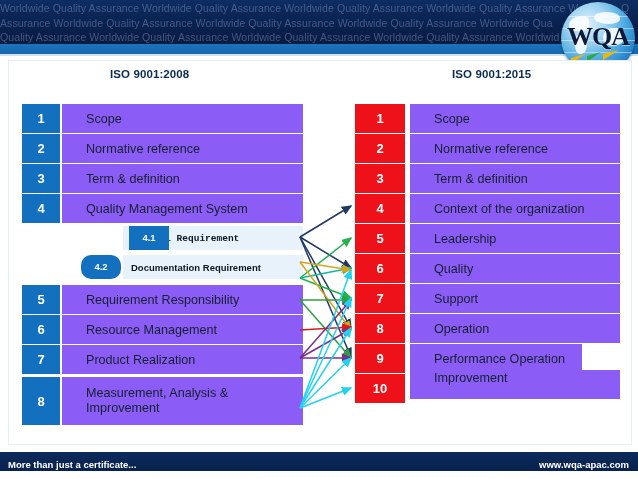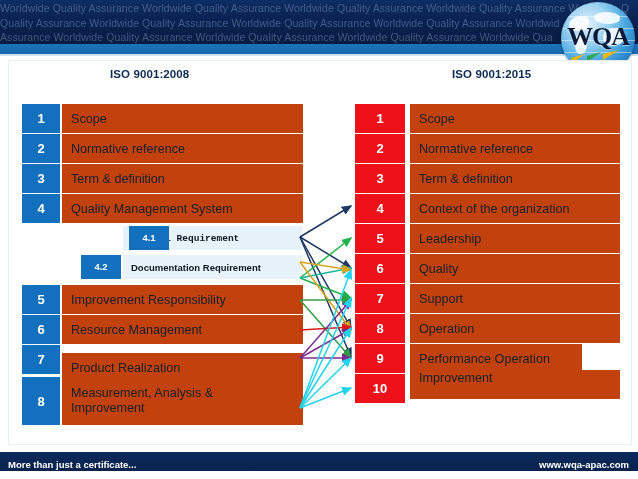--- a/index.html
+++ b/index.html
@@ -85,23 +85,23 @@
     position:absolute;left:0;top:0;
     display:flex;align-items:center;justify-content:center;
     color:#ffffff;font-size:13px;font-weight:bold;
     line-height:1;
   }
   .numbox.blue{background:#1270bf;}
   .numbox.red{background:#ee1119;}
   .rowlabel{
     position:absolute;
     display:flex;align-items:center;
-    background:#c2410c;
+    background:#8b5cf6;
     color:#15202e;font-size:12.6px;
-    padding-left:9px;
+    padding-left:24px;
     box-sizing:border-box;
   }
   .rowlabel.two-line{line-height:15px;}
   .rowlabel.top-align{align-items:flex-start;padding-top:1px;}
 
   
   .subbox{
     position:absolute;
     display:flex;align-items:center;justify-content:center;
     background:#1270bf;color:#ffffff;
@@ -134,22 +134,22 @@
     position:absolute;right:9px;top:7px;
     color:#ffffff;font-size:9.5px;font-weight:bold;
   }
 </style>
 </head>
 <body>
 
 <div class="header">
   <div class="wm">
     <div>Worldwide Quality Assurance  Worldwide Quality Assurance Worldwide Quality Assurance Worldwide Quality Assurance Worldwide Q</div>
+    <div>Assurance Worldwide Quality Assurance  Worldwide Quality Assurance Worldwide Quality Assurance Worldwide Qua</div>
     <div>Quality Assurance  Worldwide Quality Assurance Worldwide Quality Assurance Worldwide Quality Assurance  Worldwid</div>
-    <div>Assurance Worldwide Quality Assurance  Worldwide Quality Assurance Worldwide Quality Assurance Worldwide Qua</div>
   </div>
 </div>
 <div class="blue-strip"></div>
 <div class="thin-line"></div>
 
 <div class="logo">
   <div class="lat" style="top:14px"></div>
   <div class="lat" style="top:26px"></div>
   <div class="lat" style="top:38px"></div>
   <div class="lat" style="top:50px"></div>
@@ -189,33 +189,33 @@
   <div class="rowlabel" style="left:40px;top:0;width:241px;height:29px;">Quality Management System</div>
   <div class="numbox blue" style="width:38px;height:29px;">4</div>
 </div>
 
 <div class="row" style="left:81px;top:226px;width:222px;height:24px;">
   <div class="sublabel" style="left:42px;top:0;width:180px;height:24px;font-family:Liberation Mono, monospace;">General Requirement</div>
   <div class="subbox" style="left:0;top:0;width:40px;height:24px;margin-left:48px;">4.1</div>
 </div>
 <div class="row" style="left:81px;top:255px;width:222px;height:24px;">
   <div class="sublabel" style="left:42px;top:0;width:180px;height:24px;">Documentation Requirement</div>
-  <div class="subbox" style="left:0;top:0;width:40px;height:24px;">4.2</div>
+  <div class="subbox" style="left:0;top:0;width:40px;height:24px;border-radius:10px;">4.2</div>
 </div>
 
 <div class="row" style="left:22px;top:285px;width:281px;height:29px;">
-  <div class="rowlabel" style="left:40px;top:0;width:241px;height:29px;">Improvement Responsibility</div>
+  <div class="rowlabel" style="left:40px;top:0;width:241px;height:29px;">Requirement Responsibility</div>
   <div class="numbox blue" style="width:38px;height:29px;">5</div>
 </div>
 <div class="row" style="left:22px;top:315px;width:281px;height:29px;">
   <div class="rowlabel" style="left:40px;top:0;width:241px;height:29px;">Resource Management</div>
   <div class="numbox blue" style="width:38px;height:29px;">6</div>
 </div>
 <div class="row" style="left:22px;top:345px;width:281px;height:29px;">
-  <div class="rowlabel" style="left:40px;top:8px;width:241px;height:29px;">Product Realization</div>
+  <div class="rowlabel" style="left:40px;top:0;width:241px;height:29px;">Product Realization</div>
   <div class="numbox blue" style="width:38px;height:29px;">7</div>
 </div>
 <div class="row" style="left:22px;top:377px;width:281px;height:48px;">
   <div class="rowlabel two-line" style="left:40px;top:0;width:241px;height:48px;padding-right:40px;">Measurement, Analysis &amp; Improvement</div>
   <div class="numbox blue" style="width:38px;height:48px;">8</div>
 </div>
 
 <div class="row" style="left:355px;top:104px;width:265px;height:29px;">
   <div class="rowlabel" style="left:55px;top:0;width:210px;height:29px;">Scope</div>
   <div class="numbox red" style="width:50px;height:29px;">1</div>

